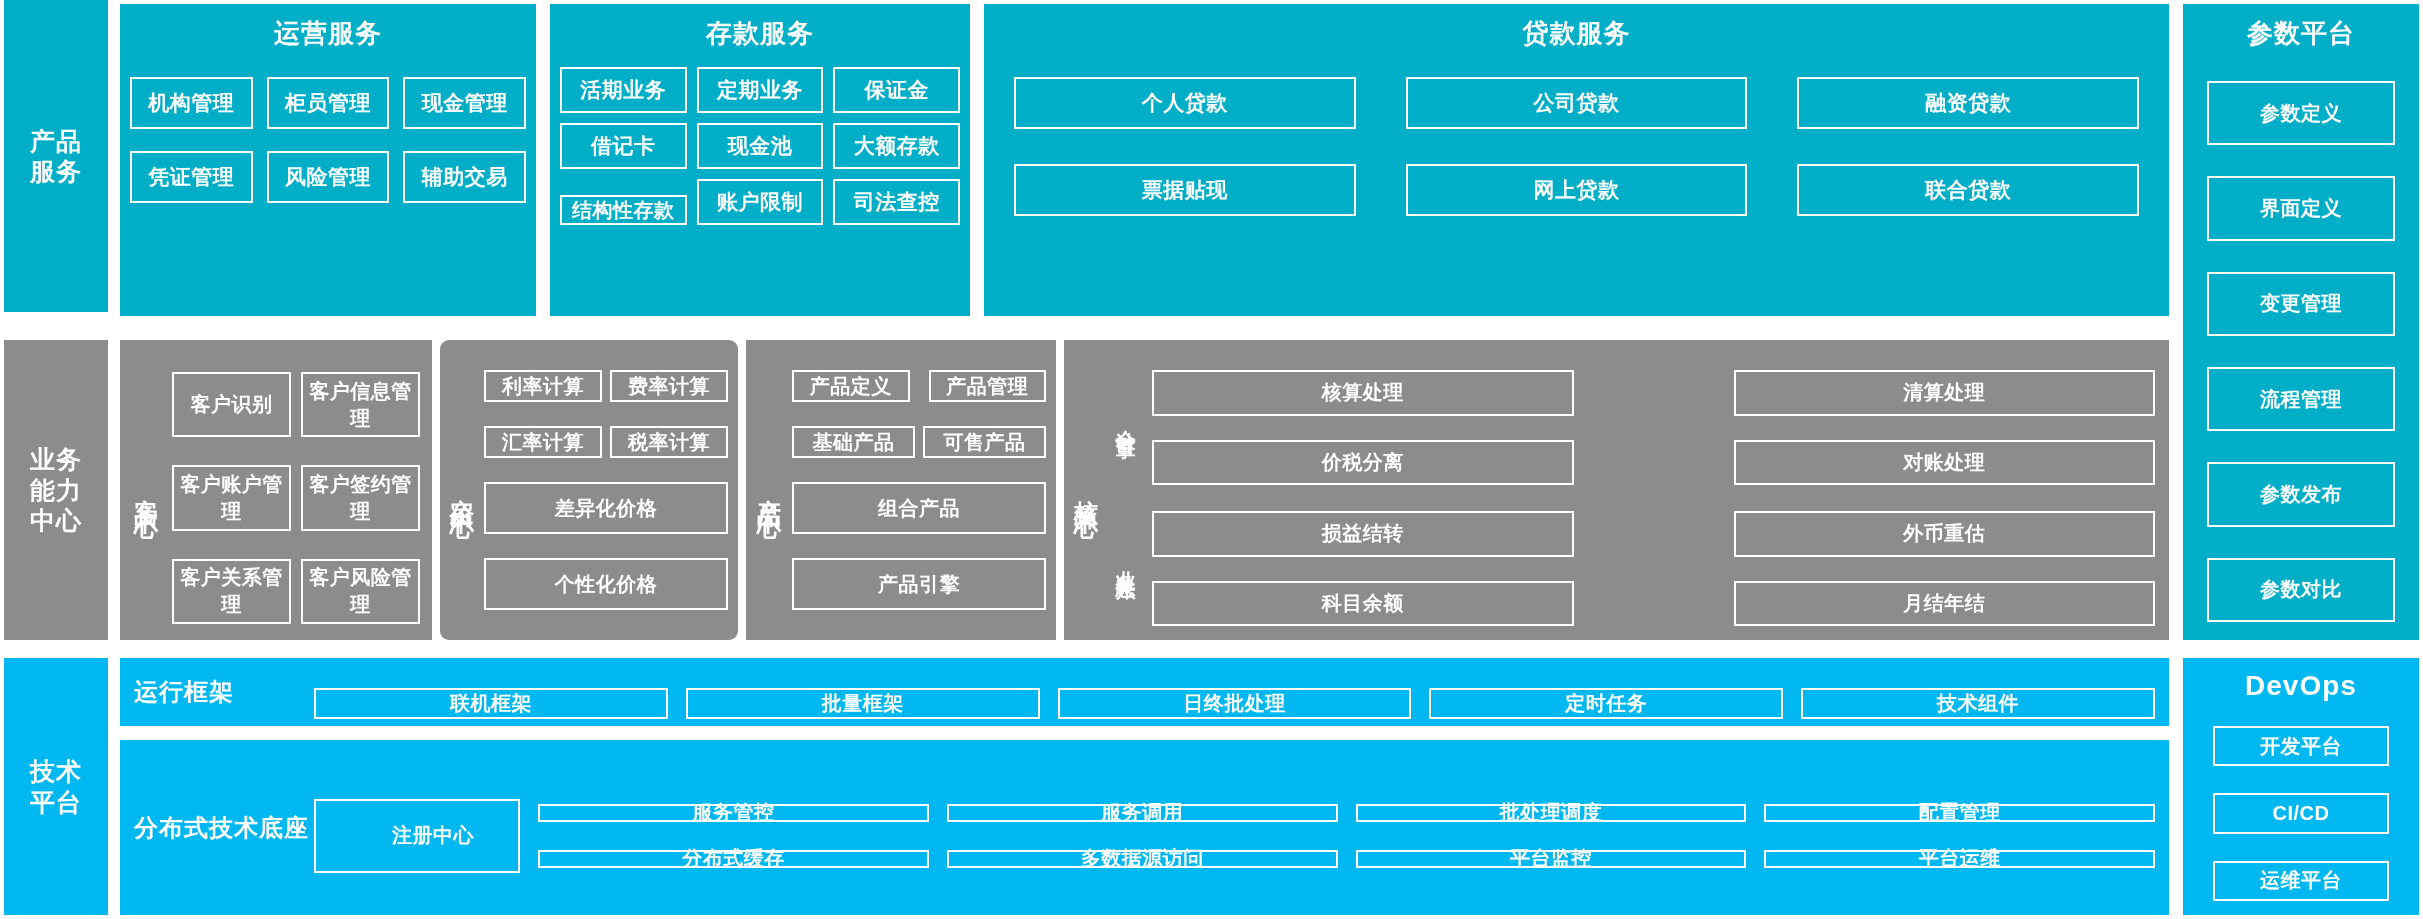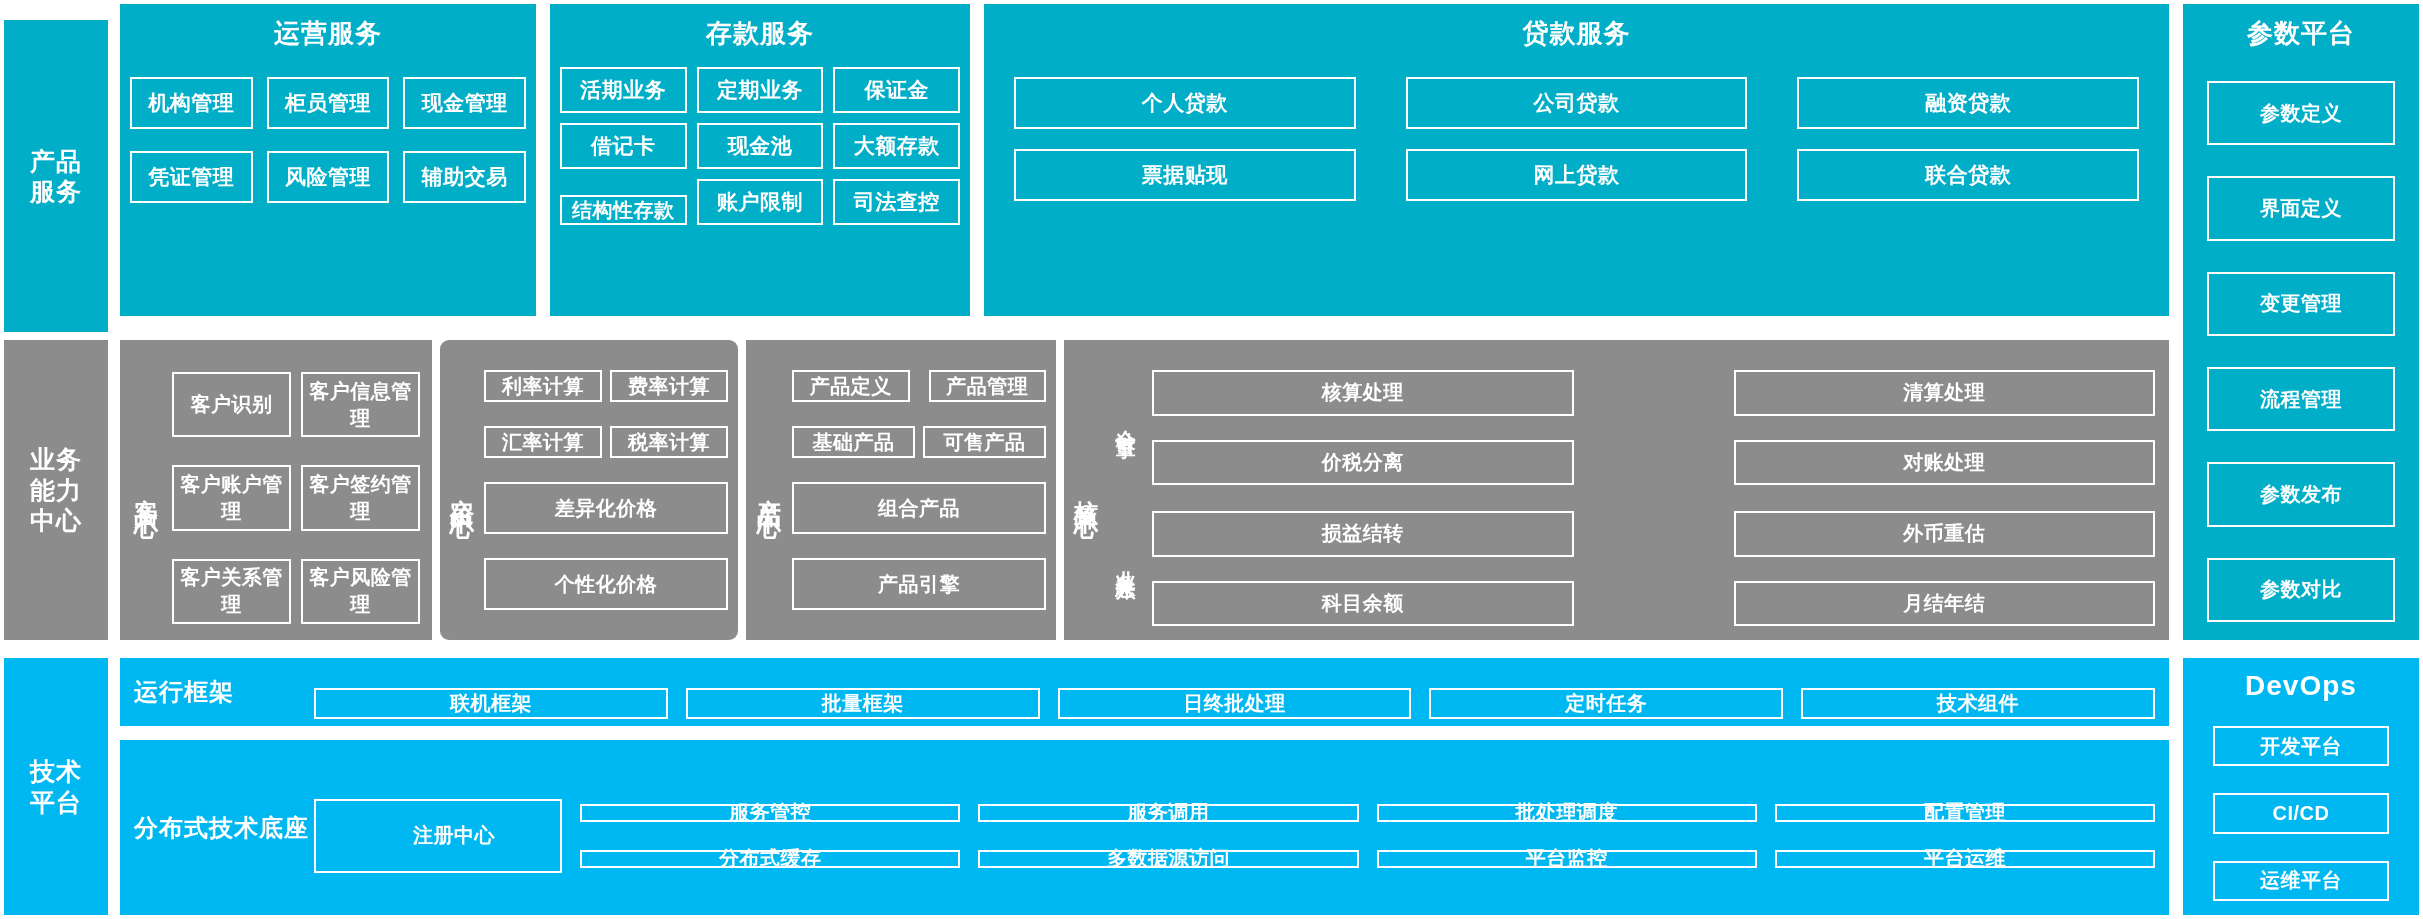--- a/index.html
+++ b/index.html
@@ -28,21 +28,21 @@
 
   .rowlabel{display:flex;align-items:center;font-weight:bold;font-size:24px;letter-spacing:1px;}
 
   .grid{display:grid;}
 </style>
 </head>
 <body>
 
 <div class="canvas">
 
-  <div class="band teal side-label" style="left:4px;top:20px;width:104px;height:312px;">
+  <div class="band teal side-label" style="left:4px;top:0;width:104px;height:312px;">
     <div>
       <div>产品</div>
       <div>服务</div>
     </div>
   </div>
 
   <div class="group teal" style="left:120px;top:4px;width:416px;height:312px;">
     <div class="group-title">运营服务</div>
     <div class="grid" style="grid-template-columns:repeat(3,1fr);grid-template-rows:52px 52px;gap:22px 14px;padding:26px 10px 0 10px;">
       <div class="cell">机构管理</div>
@@ -64,21 +64,21 @@
       <div class="cell">现金池</div>
       <div class="cell">大额存款</div>
       <div class="cell sm">结构性存款</div>
       <div class="cell">账户限制</div>
       <div class="cell">司法查控</div>
     </div>
   </div>
 
   <div class="group teal" style="left:984px;top:4px;width:1185px;height:312px;">
     <div class="group-title">贷款服务</div>
-    <div class="grid" style="grid-template-columns:repeat(3,1fr);grid-template-rows:52px 52px;gap:20px 50px;padding:26px 30px 0 30px;">
+    <div class="grid" style="grid-template-columns:repeat(3,1fr);grid-template-rows:52px 52px;gap:35px 50px;padding:26px 30px 0 30px;">
       <div class="cell">个人贷款</div>
       <div class="cell">公司贷款</div>
       <div class="cell">融资贷款</div>
       <div class="cell">票据贴现</div>
       <div class="cell">网上贷款</div>
       <div class="cell">联合贷款</div>
     </div>
   </div>
 
   <div class="band gray side-label" style="left:4px;top:340px;width:104px;height:300px;">
@@ -170,21 +170,21 @@
       <div class="cell sm">联机框架</div>
       <div class="cell sm">批量框架</div>
       <div class="cell sm">日终批处理</div>
       <div class="cell sm">定时任务</div>
       <div class="cell sm">技术组件</div>
     </div>
   </div>
 
   <div class="group blue" style="left:120px;top:740px;width:2049px;height:175px;flex-direction:row;align-items:center;padding:0 14px;">
     <div class="rowlabel" style="width:180px;">分布式技术底座</div>
-    <div class="cell sm" style="width:248px;height:74px;margin-right:18px;padding-left:32px;">注册中心</div>
+    <div class="cell sm" style="width:206px;height:74px;margin-right:18px;padding-left:32px;">注册中心</div>
     <div class="grid" style="flex:1;grid-template-columns:repeat(4,1fr);grid-template-rows:34px 34px;gap:12px 18px;">
       <div class="cell sm">服务管控</div>
       <div class="cell sm">服务调用</div>
       <div class="cell sm">批处理调度</div>
       <div class="cell sm">配置管理</div>
       <div class="cell sm">分布式缓存</div>
       <div class="cell sm">多数据源访问</div>
       <div class="cell sm">平台监控</div>
       <div class="cell sm">平台运维</div>
     </div>

